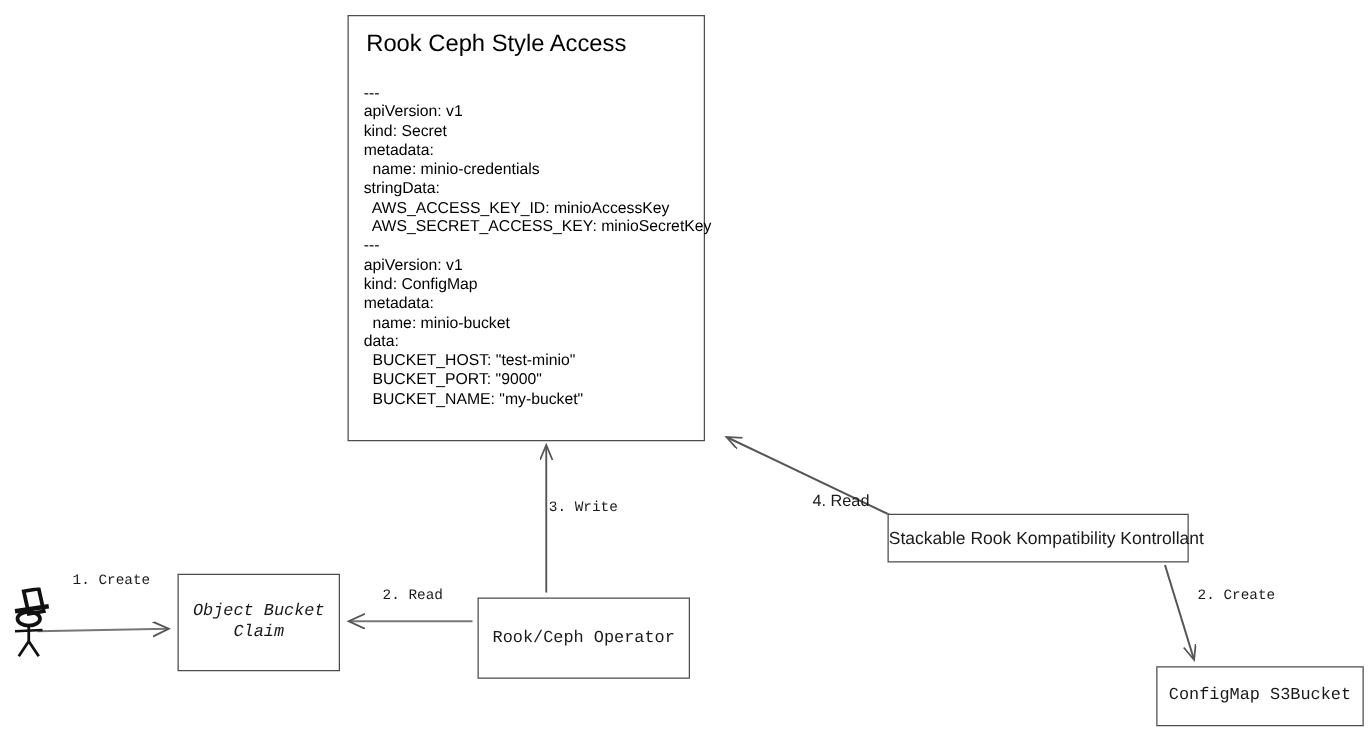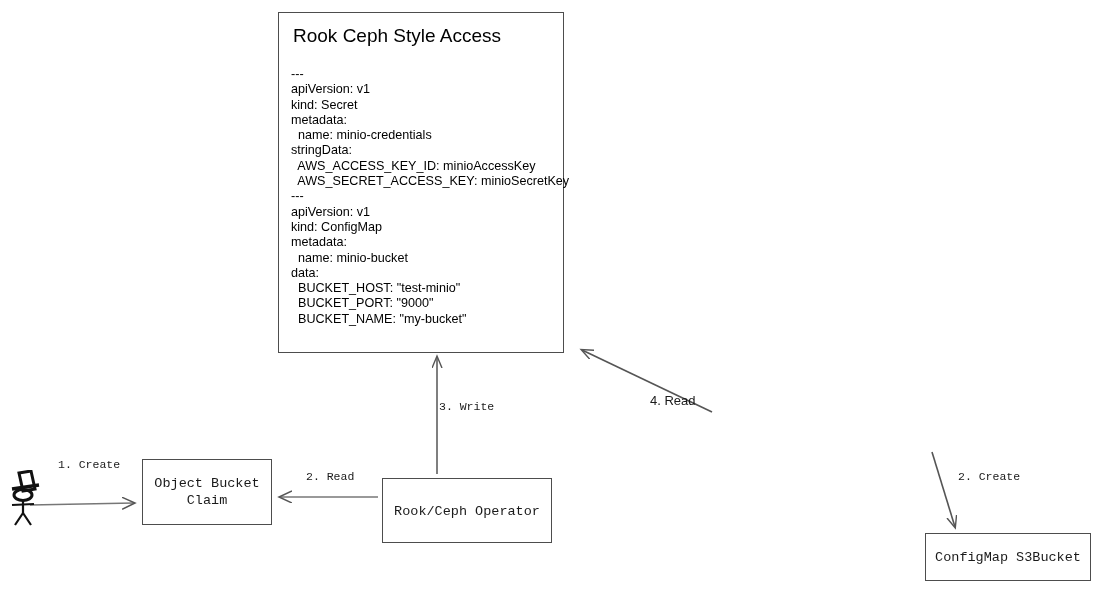--- a/index.html
+++ b/index.html
@@ -58,21 +58,22 @@
     line-height: 15.3px;
     color: #000;
     white-space: pre;
     margin: 0;
   }
 
   #obc-box {
     left: 142px;
     top: 459px;
     width: 130px;
-    height: 66px;
+    height: 78px;
+    font-style: italic;
   }
   #operator-box {
     left: 382px;
     top: 478px;
     width: 170px;
     height: 65px;
   }
   #srkk-box {
     left: 710px;
     top: 411px;
@@ -215,20 +216,23 @@
 
   <div class="box" id="obc-box">
     <div class="box-label-mono">Object Bucket
 Claim</div>
   </div>
 
   <div class="box" id="operator-box">
     <div class="box-label-mono">Rook/Ceph Operator</div>
   </div>
 
+  <div class="box" id="srkk-box">
+    <div class="box-label-sans">Stackable Rook Kompatibility Kontrollant</div>
+  </div>
 
   <div class="box" id="s3bucket-box">
     <div class="box-label-mono">ConfigMap S3Bucket</div>
   </div>
 
   <div class="edge-label" id="label-create1">1. Create</div>
   <div class="edge-label" id="label-read2">2. Read</div>
   <div class="edge-label" id="label-write3">3. Write</div>
   <div class="edge-label sans" id="label-read4">4. Read</div>
   <div class="edge-label" id="label-create5">2. Create</div>

